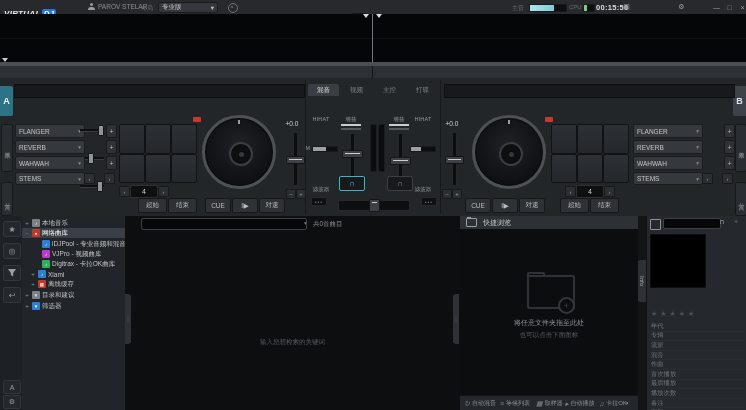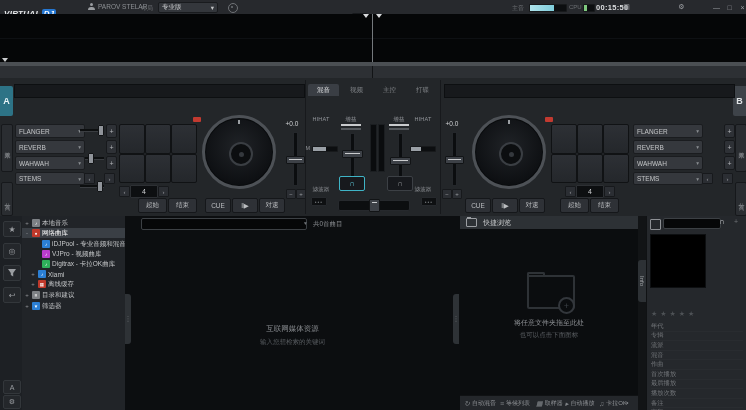--- a/index.html
+++ b/index.html
@@ -430,21 +430,20 @@
       <span class="tico" style="background:#2b7fd4">▼</span>
       <span class="tlabel">筛选器</span>
     </div>
   </div>
 
   <div class="ab" style="left:125px;top:216px;width:335px;height:194px;background:#0c0e10;"></div>
 
   <input class="ab sinput" style="left: 141px; top: 218px; width: 158px; height: 10px;">
   <span class="ab" style="left:304px;top:220px;font-size:5.5px;color:#6f7378;">▾</span>
   <span class="ab" style="left:313px;top:220px;font-size:6.5px;color:#8b8e92;">共0首曲目</span>
-  <div class="ab" style="left:165px;top:324px;width:255px;text-align:center;font-size:7.5px;color:#8a8d91;">互联网媒体资源</div>
   <div class="ab" style="left:165px;top:338px;width:255px;text-align:center;font-size:6.5px;color:#595d61;">输入您想检索的关键词</div>
   <div class="ab splitter" style="left:125px;top:294px;width:6px;height:50px;border-radius:0 3px 3px 0;">⋮</div>
   <div class="ab splitter" style="left:453px;top:294px;width:6px;height:50px;border-radius:3px 0 0 3px;">⋮</div>
 
   <div class="ab panelhdr" style="left:460px;top:216px;width:178px;height:13px;">
     <i class="fldico" style="margin-left:6px;"></i>
     <span style="margin-left:6px;font-size:7px;color:#c9cbcd;">快捷浏览</span>
   </div>
   <div class="ab" style="left:460px;top:229px;width:178px;height:166px;background:#0b0d0f;">
     <div class="dropfolder" style="position:absolute;left:67px;top:46px;width:44px;height:30px;"></div>

